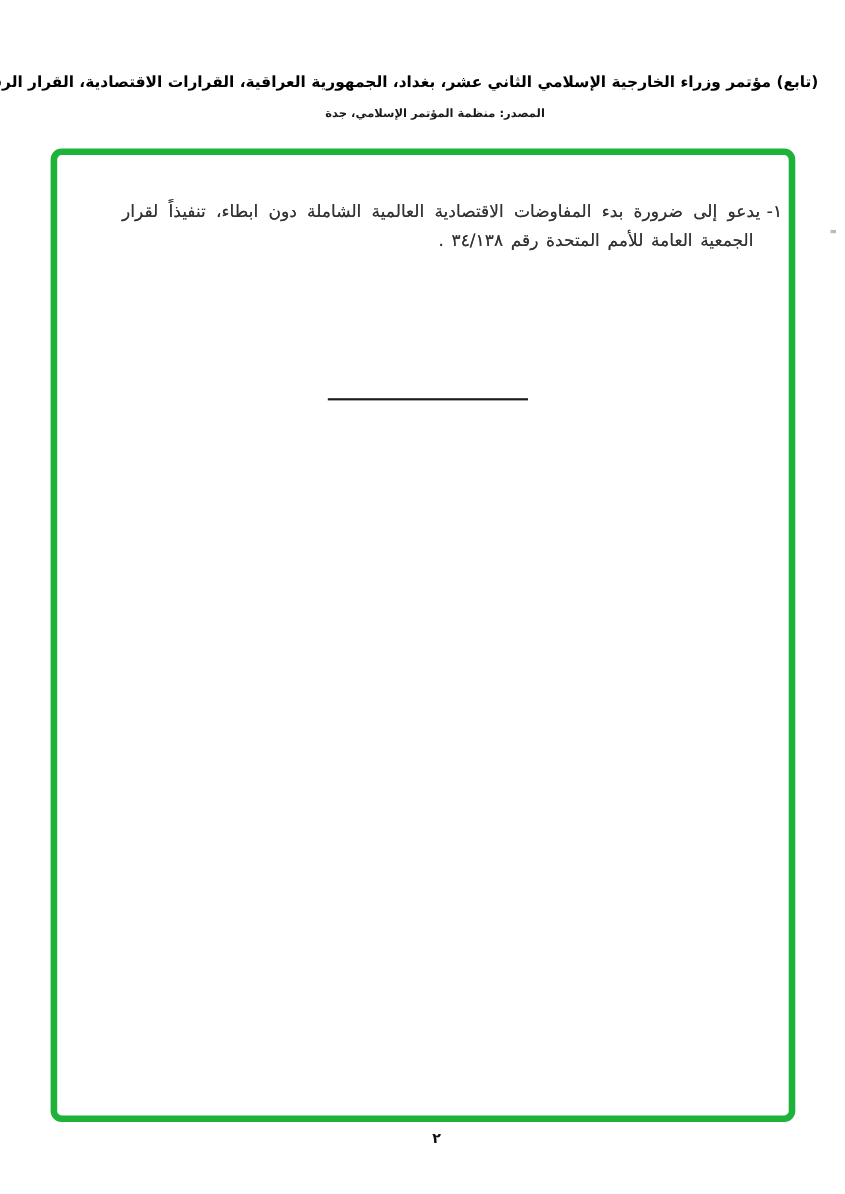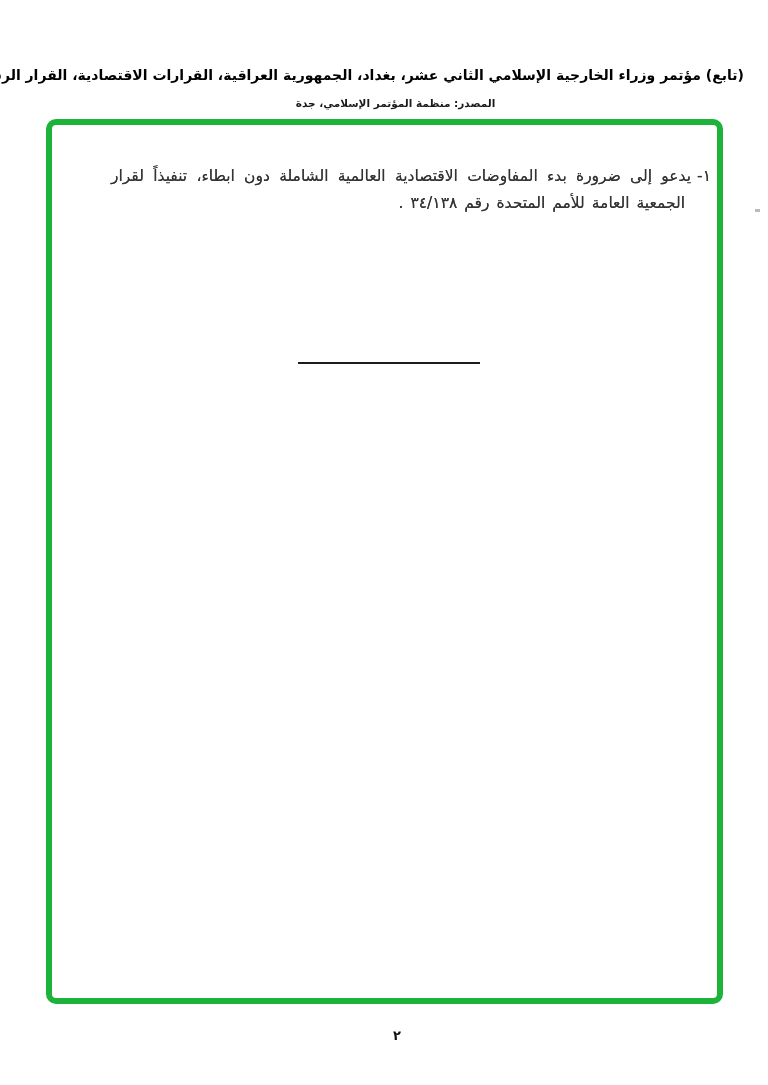--- a/index.html
+++ b/index.html
@@ -34,21 +34,21 @@
     right: 3px;
     direction: rtl;
     text-align: center;
     font-weight: bold;
     font-size: 10.5px;
     color: #1a1a1a;
   }
   .green-box {
     position: absolute;
     left: 46px;
-    top: 119px;
+    top: 135px;
     width: 665px;
     height: 873px;
     border: 6px solid #1db33a;
     border-radius: 10px;
     background: #ffffff;
   }
   .content {
     position: absolute;
     top: 38px;
     right: 6px;

